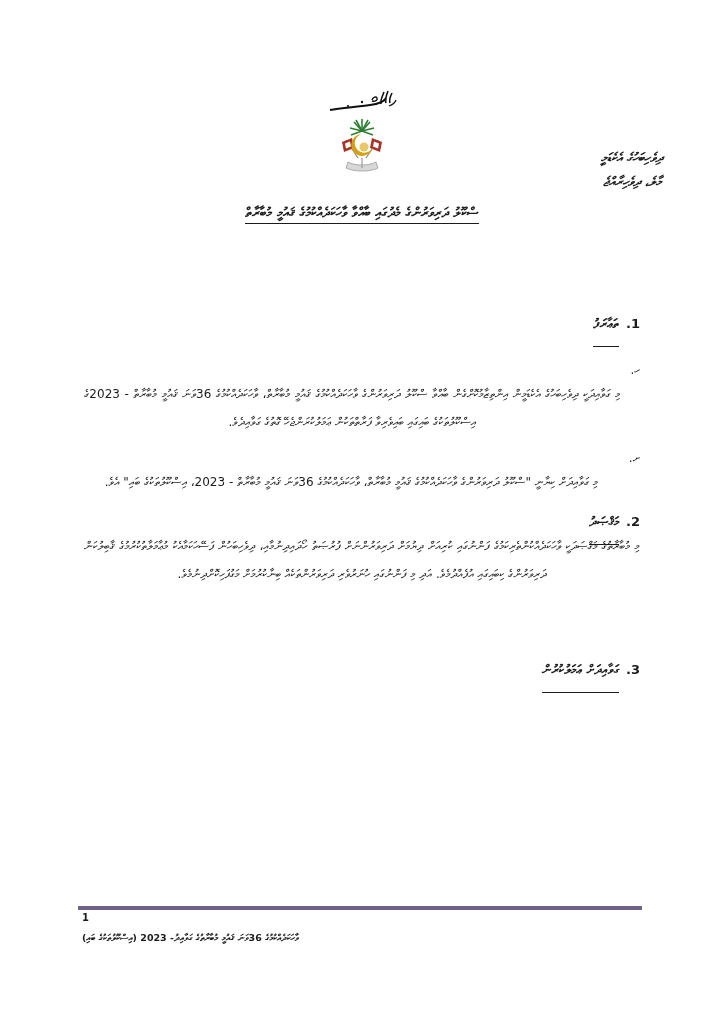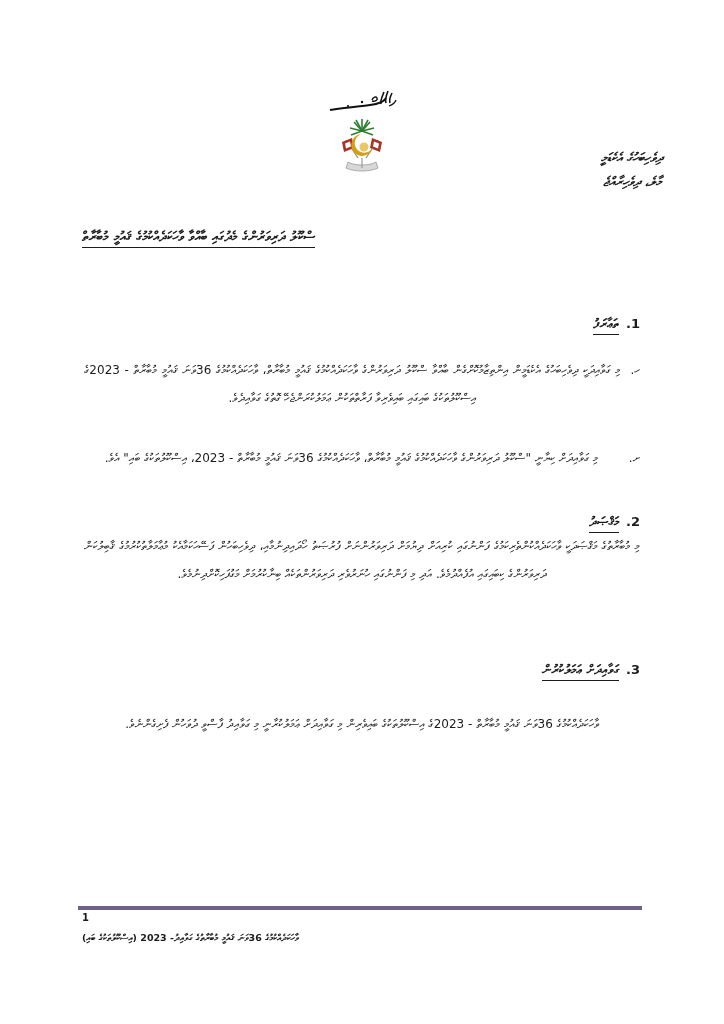--- a/index.html
+++ b/index.html
@@ -16,46 +16,46 @@
   
   .bismillah{position:absolute;top:88px;left:326px;width:72px;height:30px;}
   .emblem{position:absolute;top:118px;left:334px;width:56px;height:58px;}
   .letterhead{
     position:absolute;top:146px;right:62px;width:260px;
     text-align:right;font-weight:bold;font-style:italic;
     font-size:13px;line-height:24px;transform:skewX(-4deg);
   }
 
   
-  .title-block{position:absolute;top:228px;left:82px;width:560px;text-align:left;}
+  .title-block{position:absolute;top:204px;left:82px;width:560px;text-align:center;}
   .title-line{margin:0 0 11px 0;font-size:13.5px;font-weight:bold;line-height:17px;}
   .title-line > span{
     display:inline-block;direction:rtl;unicode-bidi:isolate;
     border-bottom:1.6px solid #1c1c1c;padding-bottom:2px;
   }
 
   
   .section-heading{
     position:absolute;right:84px;
     direction:rtl;font-weight:bold;font-size:13px;
     display:flex;gap:7px;align-items:baseline;
   }
   .section-heading .num{direction:rtl;unicode-bidi:isolate;}
-  .section-heading .word{border-bottom:1.5px solid #1c1c1c;padding-bottom:2px;text-align:right;}
+  .section-heading .word{border-bottom:1.5px solid #1c1c1c;padding-bottom:14px;text-align:right;}
 
   .para{
     position:absolute;left:84px;
     direction:rtl;font-size:12px;line-height:28px;
     text-align:justify;text-align-last:center;
   }
   .list-item{display:flex;direction:rtl;gap:10px;}
   .list-item .marker{font-size:12px;line-height:28px;flex:0 0 auto;}
   .list-item .itext{
     flex:1 1 auto;direction:rtl;font-size:12px;line-height:28px;
-    text-align:justify;text-align-last:center;
+    text-align:justify;text-align-last:center;margin-top:24px;
   }
 
   
   .footer-rule{position:absolute;left:78px;top:906px;width:564px;height:4px;}
   .page-number{position:absolute;left:82px;top:912px;font-size:10px;font-weight:bold;}
   .footer-text{
     position:absolute;right:82px;top:928px;width:560px;
     direction:rtl;text-align:left;font-size:9.5px;font-weight:bold;line-height:20px;
   }
 </style>
@@ -136,19 +136,18 @@
     <span class="word">މަޤްޞަދު</span>
   </div>
 
   <div class="para" style="top:532px;width:556px;">މި މުބާރާތުގެ މަޤްޞަދަކީ ވާހަކަދެއްކުންތެރިކަމުގެ ފަންނުގައި ކުރިއަށް ދިޔުމަށް ދަރިވަރުންނަށް ފުރުޞަތު ހޯދައިދިނުމާއި، ދިވެހިބަހުން ފަސޭހަކަމާއެކު މުޢާމަލާތުކުރުމުގެ ޤާބިލުކަން ދަރިވަރުންގެ ކިބައިގައި އުފެއްދުމެވެ. އަދި މި ފަންނުގައި ހުނަރުވެރި ދަރިވަރުންތަކެއް ބިނާކުރުމަށް މަގުފަހިކޮށްދިނުމެވެ.</div>
 
   <div class="section-heading" style="top:662px;">
     <span class="num">3.</span>
     <span class="word">ގަވާއިދަށް ޢަމަލުކުރުން</span>
   </div>
 
-  <div class="para" style="top:710px;width:556px;">ވާހަކަދެއްކުމުގެ 36ވަނަ ޤައުމީ މުބާރާތް - 2023ގެ އިސްކޫލުތަކުގެ ބައިވެރިން މި ގަވާއިދަށް ޢަމަލުކުރާނީ މި ގަވާއިދު ފާސްވީ ދުވަހުން ފެށިގެންނެވެ.</div>
 
   <div class="footer-rule" style="background: rgb(111, 98, 135);"></div>
   <div class="page-number">1</div>
   <div class="footer-text rtl">ވާހަކަދެއްކުމުގެ 36ވަނަ ޤައުމީ މުބާރާތުގެ ގަވާއިދު- 2023 (އިސްކޫލުތަކުގެ ބައި)</div>
 
 </div>
 
 </body></html>

